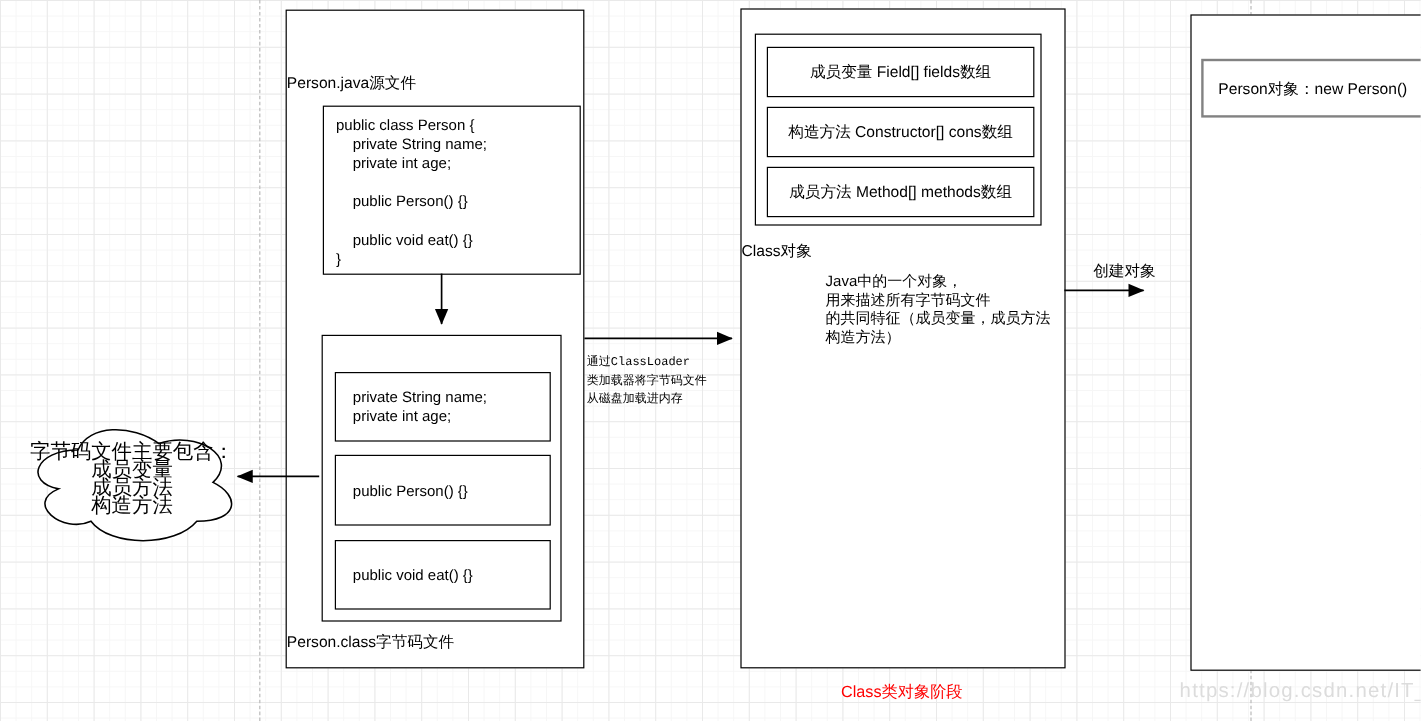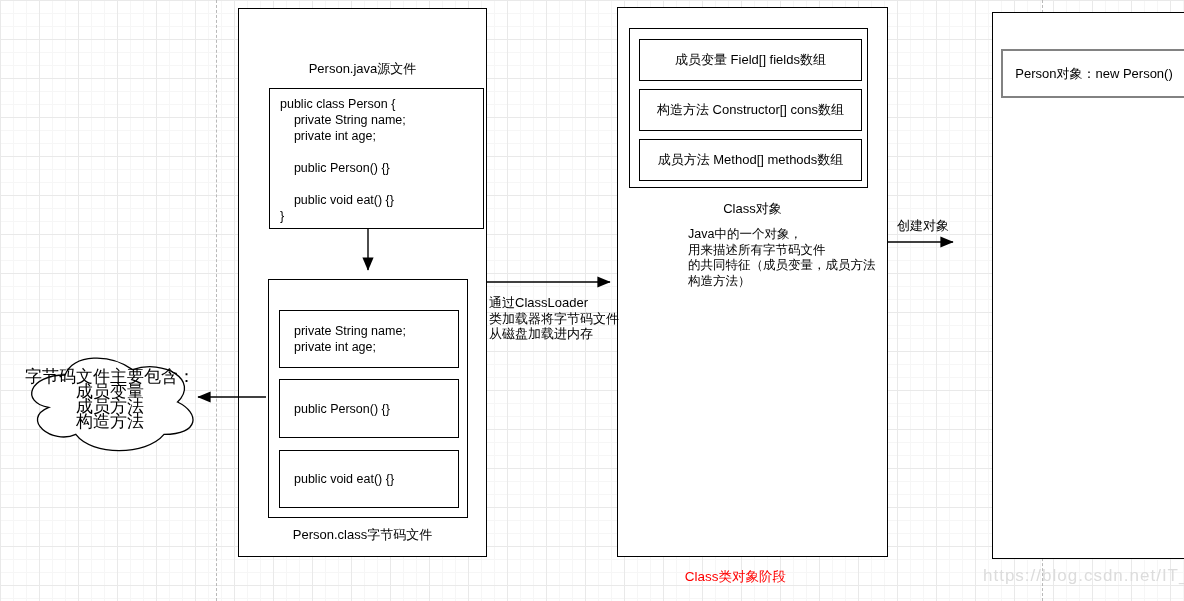--- a/index.html
+++ b/index.html
@@ -12,21 +12,21 @@
       linear-gradient(to right,#e9e9e9 1px,transparent 1px),
       linear-gradient(to bottom,#e9e9e9 1px,transparent 1px),
       linear-gradient(to right,#f6f6f6 1px,transparent 1px),
       linear-gradient(to bottom,#f6f6f6 1px,transparent 1px);
     background-size:39px 39px,39px 39px,13px 13px,13px 13px;
   }
   .pagebreak{position:absolute;top:0;bottom:0;width:0;border-left:1px dashed #b9b9b9;z-index:0;}
   .bigbox{position:absolute;background:#fff;border:1.5px solid var(--border);z-index:1;}
   .box{position:absolute;background:#fff;border:1px solid var(--border);}
   .label{position:absolute;font-size:13px;color:#000;}
-  .center{left:0;right:0;text-align:center;}
+  .center{left:0;right:0;}
   .pre{white-space:pre;}
   .preline{white-space:pre-line;}
   .code{font-size:12.5px;line-height:16px;padding:7px 16px 0 10px;}
   .vcenter{display:flex;align-items:center;}
   .arrows{position:absolute;left:0;top:0;z-index:2;pointer-events:none;}
   .cloudwrap{position:absolute;left:20px;top:348px;z-index:1;}
   .cloud-text{position:absolute;left:25px;top:369px;width:170px;text-align:center;
     font-size:17px;line-height:15px;z-index:2;}
   .stage-label{position:absolute;color:var(--stage-label);font-size:13.5px;text-align:center;z-index:4;}
   .watermark{position:absolute;left:983px;top:566px;font-size:17px;color:var(--watermark);
@@ -63,53 +63,53 @@
     <div class="label" style="left:135px;top:241px;font-size:12.5px;margin-top:37px;">Javac编译</div>
     <div class="box" style="left:29px;top:270px;width:198px;height:237px;">
       <div class="box vcenter preline" style="left:10px;top:30px;width:164px;height:56px;padding-left:14px;font-size:12.5px;line-height:16px;">private String name;
 private int age;</div>
       <div class="box vcenter" style="left:10px;top:99px;width:164px;height:57px;padding-left:14px;font-size:12.5px;">public Person() {}</div>
       <div class="box vcenter" style="left:10px;top:170px;width:164px;height:56px;padding-left:14px;font-size:12.5px;">public void eat() {}</div>
     </div>
     <div class="label center" style="top:517px;">Person.class字节码文件</div>
   </div>
 
-  <div class="label preline" style="left:489px;top:295px;font-size:13px;line-height:15.5px;z-index:2;">通过ClassLoader
+  <div class="label preline" style="left:489px;top:295px;font-size:10px;line-height:15.5px;z-index:2;font-family:Liberation Mono, monospace;">通过ClassLoader
 类加载器将字节码文件
 从磁盘加载进内存</div>
 
   <div class="bigbox" style="left:617px;top:7px;width:269px;height:548px;">
     <div class="box" style="left:11px;top:20px;width:237px;height:158px;">
       <div class="box vcenter" style="left:9px;top:10px;width:221px;height:40px;justify-content:center;font-size:13px;">成员变量 Field[] fields数组</div>
       <div class="box vcenter" style="left:9px;top:60px;width:221px;height:40px;justify-content:center;font-size:13px;">构造方法 Constructor[] cons数组</div>
       <div class="box vcenter" style="left:9px;top:110px;width:221px;height:40px;justify-content:center;font-size:13px;">成员方法 Method[] methods数组</div>
     </div>
     <div class="label center" style="top:192px;">Class对象</div>
     <div class="label preline" style="left:70px;top:219px;width:190px;font-size:12.5px;line-height:15.5px;">Java中的一个对象，
 用来描述所有字节码文件
 的共同特征（成员变量，成员方法
 构造方法）</div>
   </div>
 
-  <div class="label" style="left:897px;top:217px;z-index:2;">创建对象</div>
+  <div class="label" style="left:897px;top:217px;z-index:2;padding-left:14px;">创建对象</div>
 
   <div class="bigbox" style="left:992px;top:12px;width:201px;height:545px;">
     <div class="box vcenter" style="left:8px;top:36px;width:182px;height:45px;justify-content:center;font-size:13px;border:2px solid var(--inner-border-gray);">Person对象：new Person()</div>
   </div>
 
   <svg class="arrows" width="1184" height="601" viewBox="0 0 1184 601">
     <defs>
       <marker id="ah" viewBox="0 0 10 10" markerWidth="10" markerHeight="10" refX="9" refY="5" orient="auto">
         <path d="M0,1 L9.5,5 L0,9 Z" fill="#000"></path>
       </marker>
     </defs>
     <line x1="368" y1="228" x2="368" y2="270" stroke="#000" stroke-width="1.4" marker-end="url(#ah)"></line>
     <line x1="266" y1="397" x2="198" y2="397" stroke="#000" stroke-width="1.4" marker-end="url(#ah)"></line>
     <line x1="487" y1="282" x2="610" y2="282" stroke="#000" stroke-width="1.4" marker-end="url(#ah)"></line>
     <line x1="887" y1="242" x2="953" y2="242" stroke="#000" stroke-width="1.4" marker-end="url(#ah)"></line>
   </svg>
 
   <div class="watermark">https://blog.csdn.net/IT_10</div>
 
-  <div class="stage-label" style="left:601px;width:269px;top:568px;">Class类对象阶段</div>
+  <div class="stage-label" style="left:617px;width:269px;top:568px;">Class类对象阶段</div>
   <div class="stage-label" style="left:966px;width:201px;top:568px;margin-top:38px;">Runtime运行时阶段</div>
 
 </div>
 
 </body></html>

